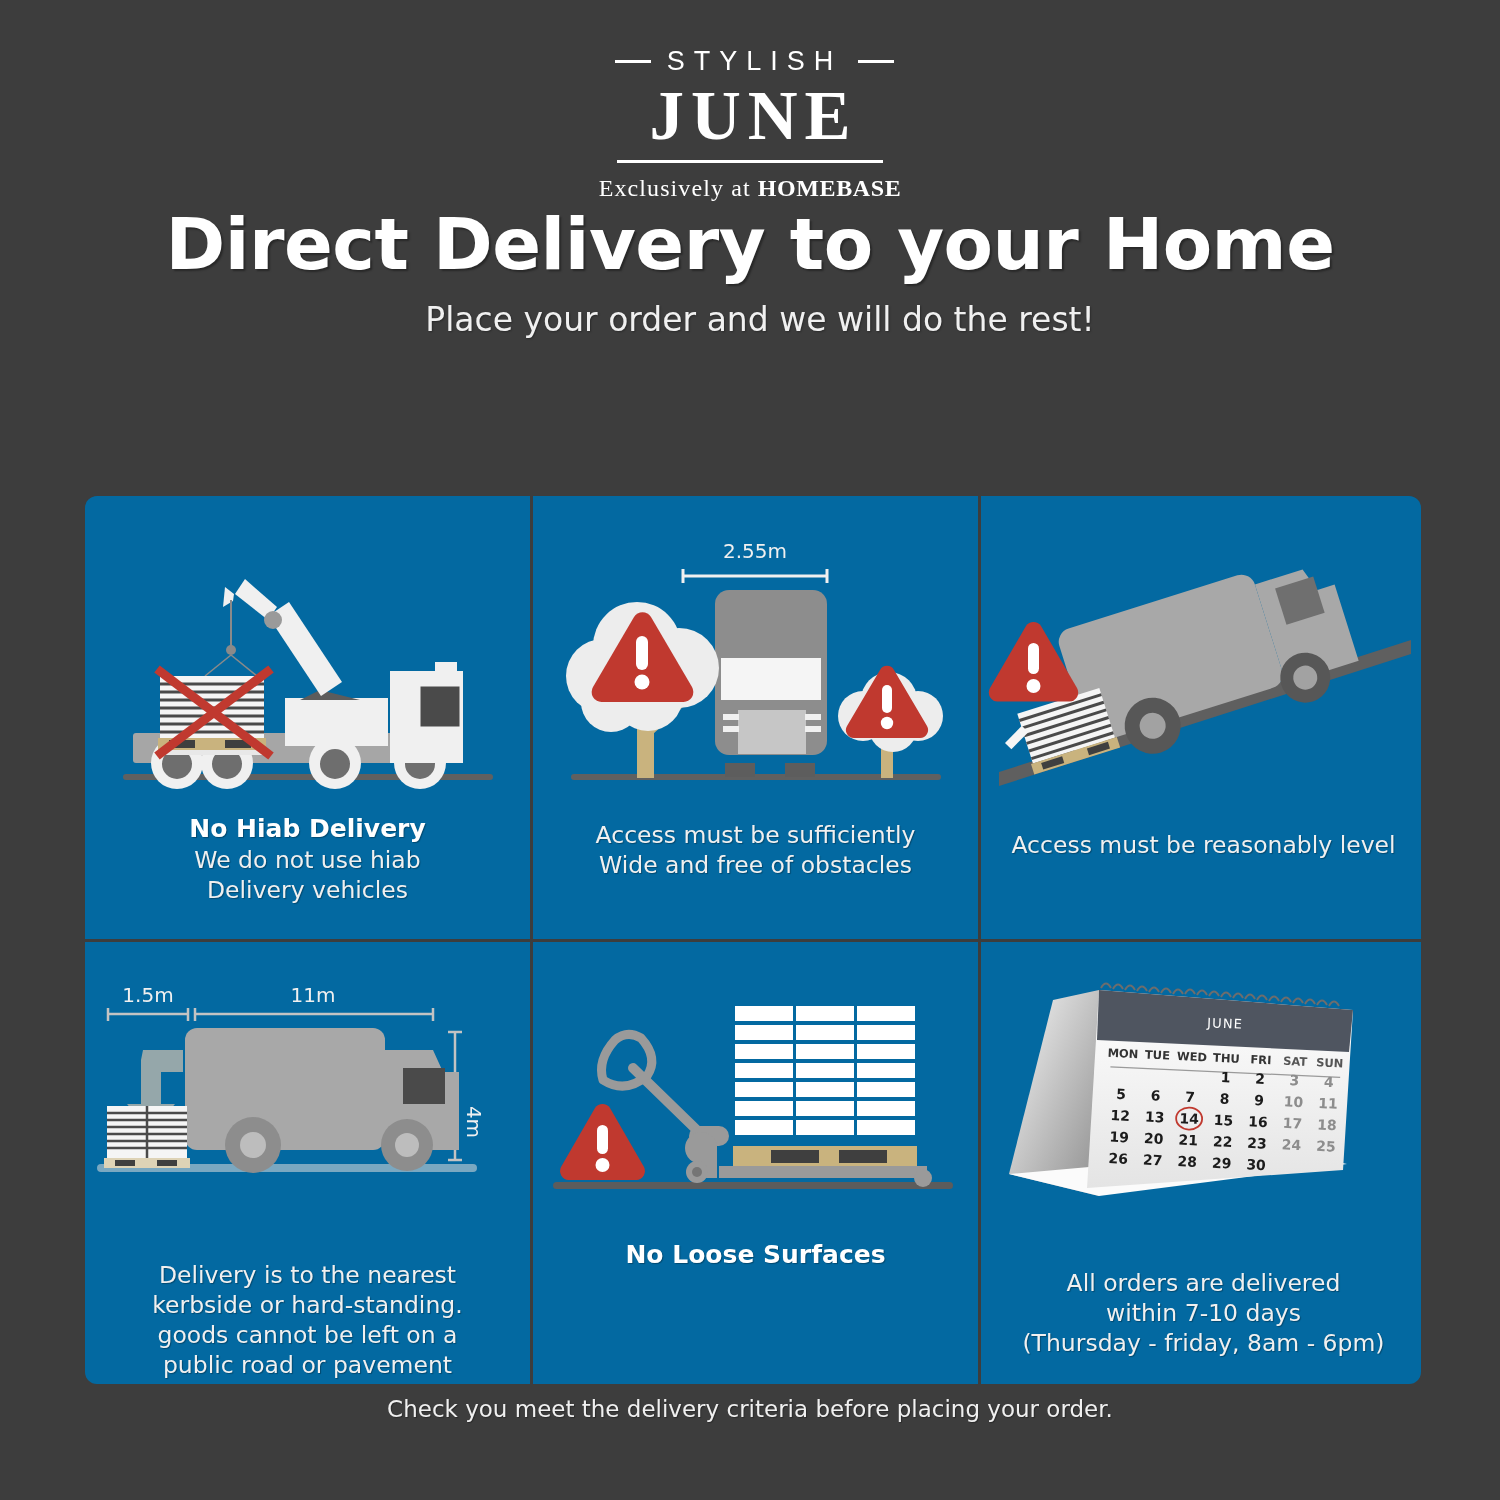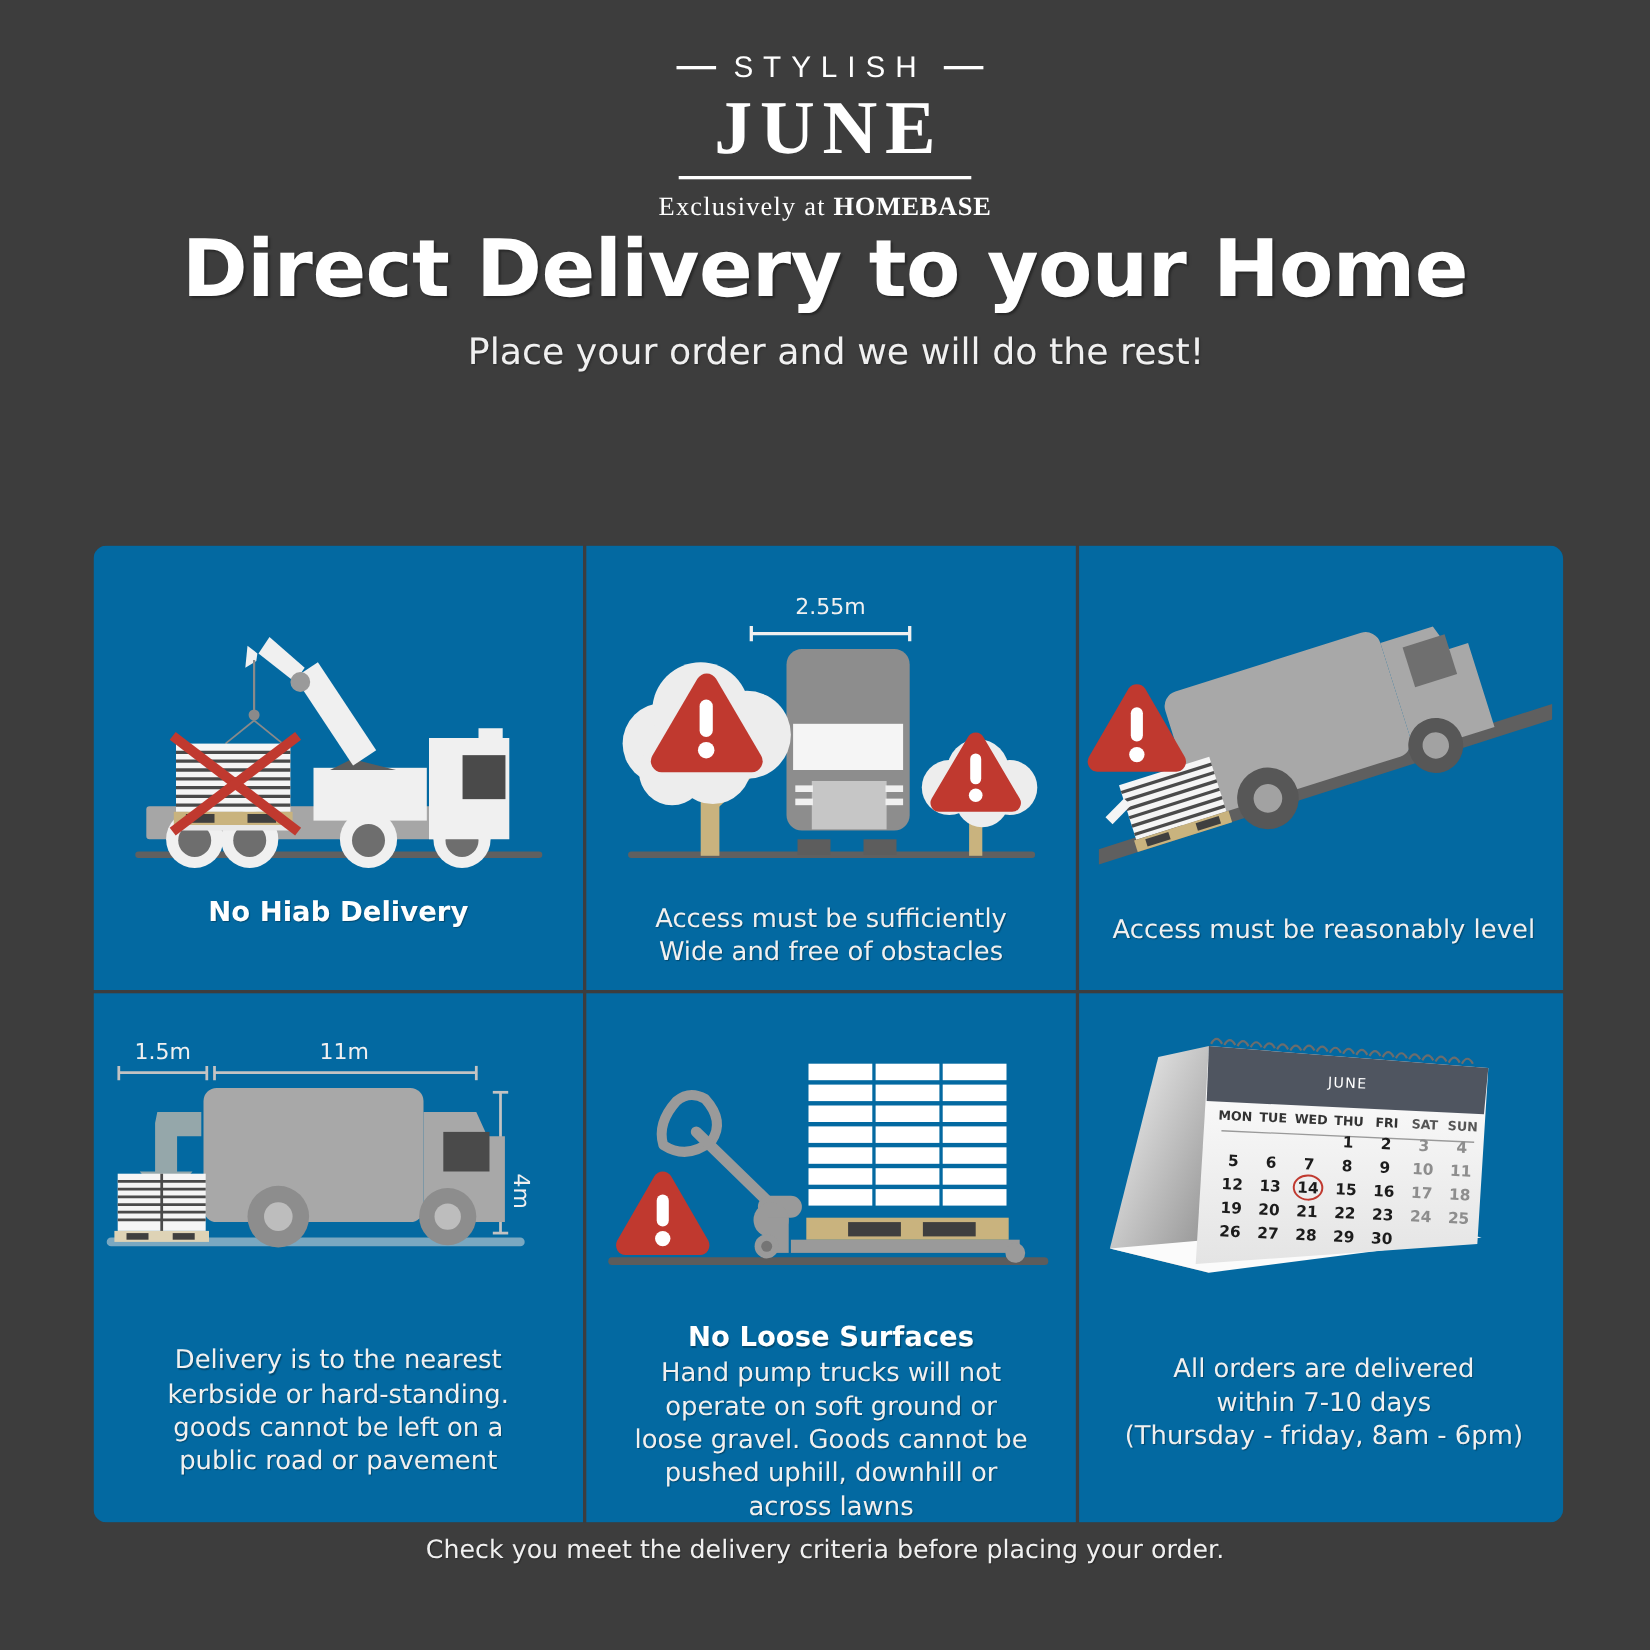--- a/index.html
+++ b/index.html
@@ -172,20 +172,22 @@
         </g>
 
         <g stroke="#c0392f" stroke-width="9" stroke-linecap="butt">
           <line x1="72" y1="141" x2="186" y2="228"></line>
           <line x1="186" y1="141" x2="72" y2="228"></line>
         </g>
       </svg>
     </div>
     <div class="caption">
       <div class="cap-title">No Hiab Delivery</div>
+      <div class="cap-body" style="white-space:pre-line">We do not use hiab
+Delivery vehicles</div>
     </div>
   </div>
 
   <div class="panel r1">
     <div class="art">
       <svg viewBox="0 0 445 272" width="445" height="272">
 
         <text x="222" y="30" text-anchor="middle" fill="#f0f0f0" font-family="DejaVu Sans, sans-serif" font-size="20">2.55m</text>
 
         <g stroke="#f0f0f0" stroke-width="3">
@@ -407,25 +409,20 @@
 
         <g>
           <path d="M62 148 a9 9 0 0 1 15 0 l34 59 a9 9 0 0 1 -7.5 13 h-68 a9 9 0 0 1 -7.5 -13 z" fill="#c0392f"></path>
           <rect x="64" y="165" width="11" height="29" rx="5.5" fill="#fff"></rect>
           <circle cx="69.5" cy="205" r="7" fill="#fff"></circle>
         </g>
       </svg>
     </div>
     <div class="caption" style="">
       <div class="cap-title">No Loose Surfaces</div>
-      <div class="cap-body" style="white-space:pre-line">Hand pump trucks will not
-operate on soft ground or
-loose gravel. Goods cannot be
-pushed uphill, downhill or
-across lawns</div>
     </div>
   </div>
 
   <div class="panel r2">
     <div class="art">
       <svg viewBox="0 0 445 262" width="445" height="262">
         <defs>
           <linearGradient id="backLeaf" x1="0" y1="0" x2="1" y2="1">
             <stop offset="0%" stop-color="#f7f7f7"></stop>
               <stop offset="100%" stop-color="#8e8e8e"></stop>

